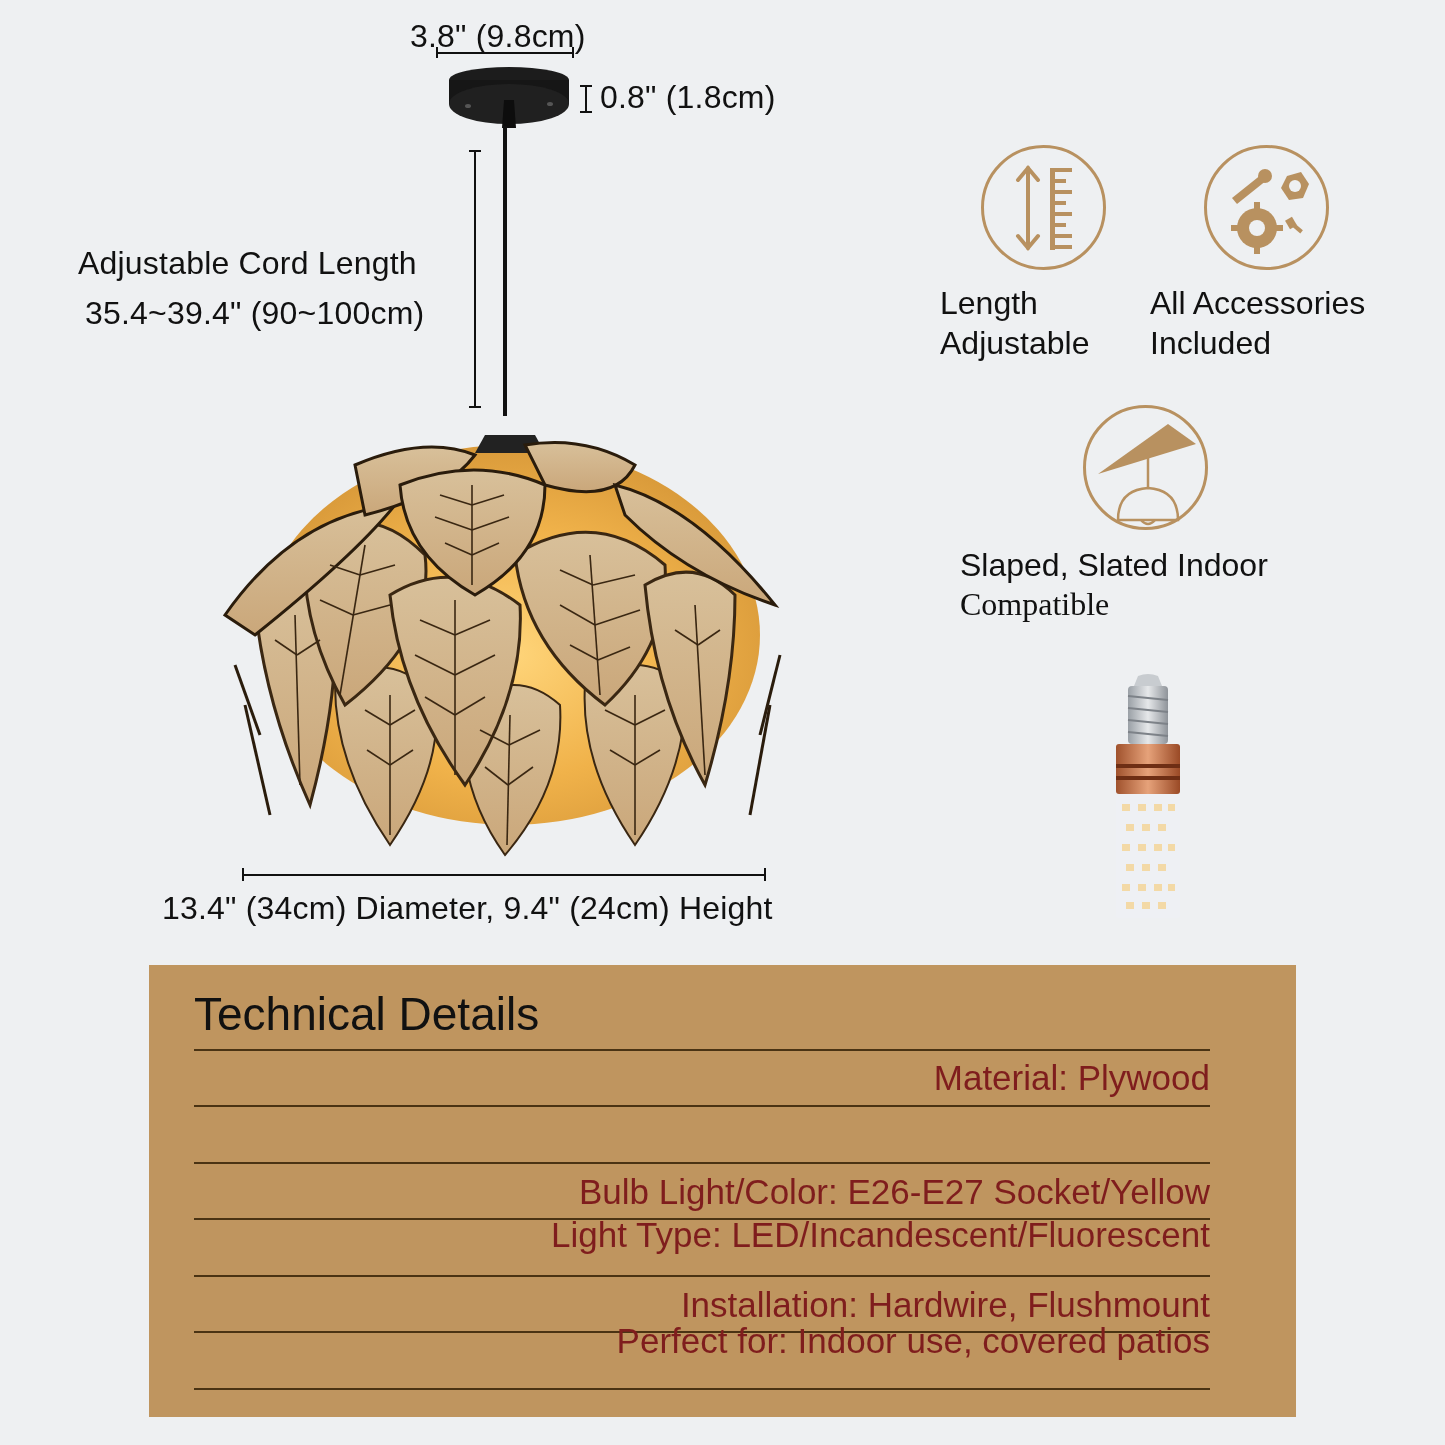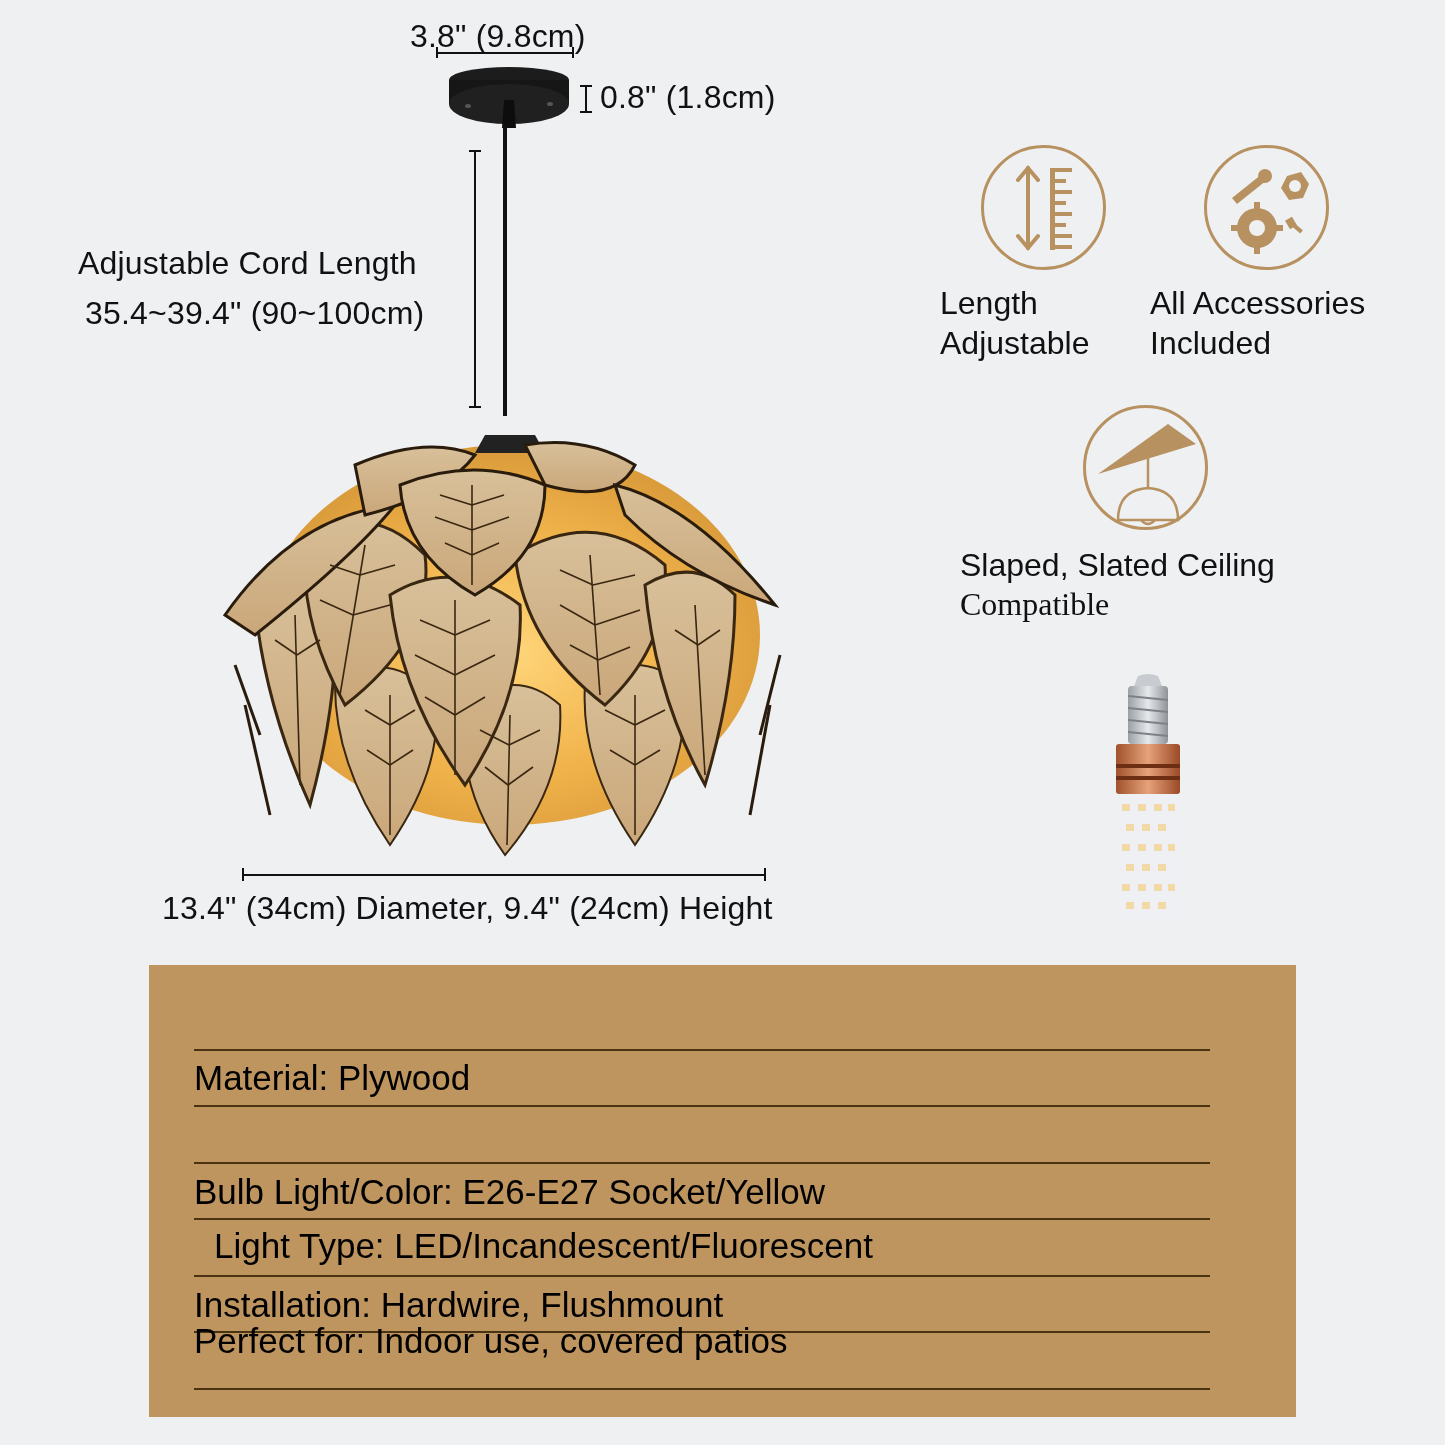--- a/index.html
+++ b/index.html
@@ -6,21 +6,21 @@
   body{width:1445px;height:1445px;background:#eef0f2;position:relative;overflow:hidden;font-family:"Liberation Sans","DejaVu Sans",sans-serif;color:#111;}
   .abs{position:absolute;}
   .dim-text{font-size:32px;letter-spacing:0.2px;white-space:nowrap;color:#111;}
   .label{font-size:32px;text-align:left;line-height:40px;color:#111;white-space:nowrap;}
   .hline{position:absolute;height:2px;background:#111;}
   .vline{position:absolute;width:2px;background:#111;}
   .cap{position:absolute;background:#111;}
   .icon-circle{position:absolute;width:120px;height:120px;border:3px solid #b89160;border-radius:50%;box-sizing:border-box;}
   .panel{position:absolute;left:149px;top:965px;width:1147px;height:452px;background:#bf955f;}
   .panel-title{position:absolute;left:45px;top:22px;font-size:46px;color:#111;white-space:nowrap;}
-  .row{position:absolute;left:45px;width:1016px;font-size:35px;color:#000000;white-space:nowrap;}
+  .row{position:absolute;left:45px;width:1016px;font-size:35px;color:#7f1d1d;white-space:nowrap;text-align:right;}
   .rule{position:absolute;left:45px;width:1016px;height:2px;background:#4a3313;}
 </style>
 </head>
 <body>
 
 <div class="abs dim-text" style="left:410px;top:18px;">3.8" (9.8cm)</div>
 <div class="hline" style="left:436px;top:52px;width:138px;"></div>
 <div class="cap" style="left:436px;top:47px;width:2px;height:11px;"></div>
 <div class="cap" style="left:572px;top:47px;width:2px;height:11px;"></div>
 
@@ -203,21 +203,21 @@
   <div class="icon-circle" style="left:123px;top:0;width:125px;height:125px;">
     <svg width="119" height="119" viewBox="0 0 119 119">
       <polygon points="12,66 82,16 110,36" fill="#b89160"></polygon>
       <g fill="none" stroke="#b89160" stroke-width="2.5">
         <path d="M62 48 L62 80"></path>
         <path d="M32 112 Q32 82 62 80 Q92 82 92 112 Z"></path>
         <path d="M55 112 Q62 120 69 112"></path>
       </g>
     </svg>
   </div>
-  <div class="label" style="position:absolute;left:0;width:370px;top:140px;">Slaped, Slated Ceiling</div>
+  <div class="label" style="position:absolute;left:0;width:370px;top:140px;">Slaped, Slated Indoor</div>
   <div class="label" style="position:absolute;left:0;width:370px;top:179px;font-family:Liberation Serif, serif;">Compatible</div>
 </div>
 
 <div class="abs" style="left:1110px;top:672px;width:76px;height:250px;">
   <svg width="76" height="250" viewBox="0 0 76 250">
     <defs>
       <linearGradient id="metal" x1="0" x2="1">
         <stop offset="0" stop-color="#9aa0a6"></stop>
           <stop offset="0.5" stop-color="#e6e8ea"></stop>
           <stop offset="1" stop-color="#8f949a"></stop>
@@ -260,25 +260,26 @@
         <rect x="44" y="212" width="8" height="7"></rect>
         <rect x="58" y="212" width="7" height="7"></rect>
       <rect x="16" y="230" width="8" height="7"></rect>
         <rect x="32" y="230" width="8" height="7"></rect>
         <rect x="48" y="230" width="8" height="7"></rect>
     </g>
   </svg>
 </div>
 
 <div class="panel">
+  <div class="panel-title">Technical Details</div>
   <div class="rule" style="top:84px;"></div>
   <div class="row" style="top:93px;">Material: Plywood</div>
   <div class="rule" style="top:140px;"></div>
   <div class="rule" style="top:197px;"></div>
   <div class="row" style="top:207px;">Bulb Light/Color:  E26-E27 Socket/Yellow</div>
   <div class="rule" style="top:253px;"></div>
-  <div class="row" style="top:261px;margin-left:20px;">Light Type: LED/Incandescent/Fluorescent</div>
+  <div class="row" style="top:250px;">Light Type: LED/Incandescent/Fluorescent</div>
   <div class="rule" style="top:310px;"></div>
   <div class="row" style="top:320px;">Installation: Hardwire, Flushmount</div>
   <div class="rule" style="top:366px;"></div>
   <div class="row" style="top:356px;">Perfect for: Indoor use, covered patios</div>
   <div class="rule" style="top:423px;"></div>
 </div>
 
 </body></html>

